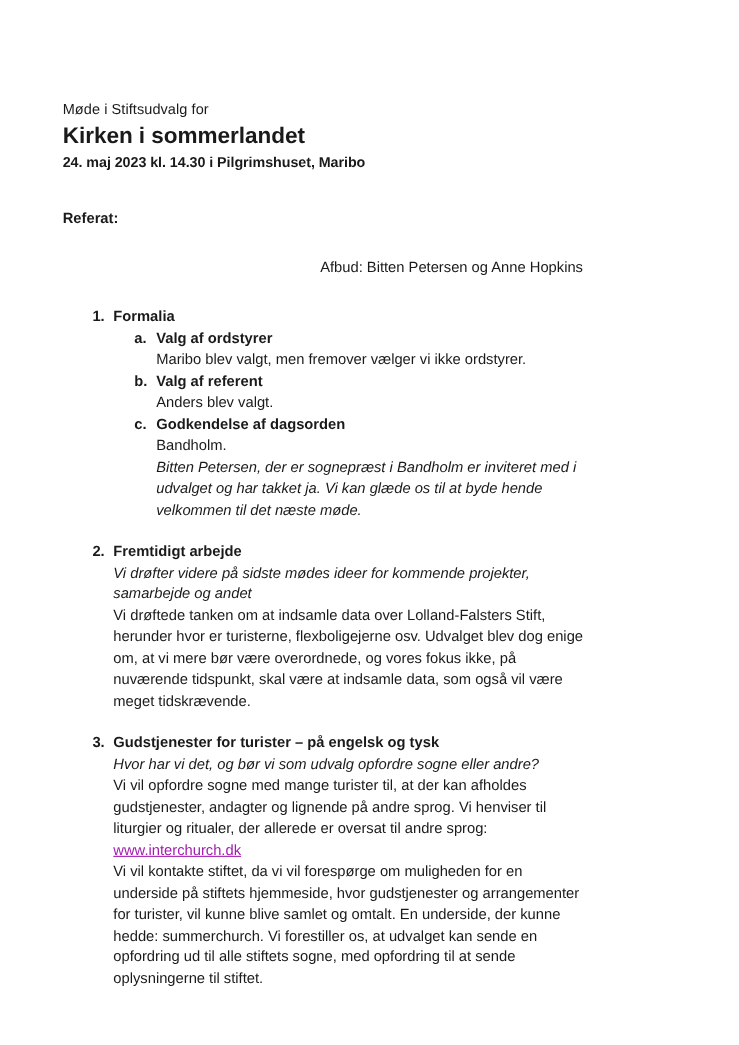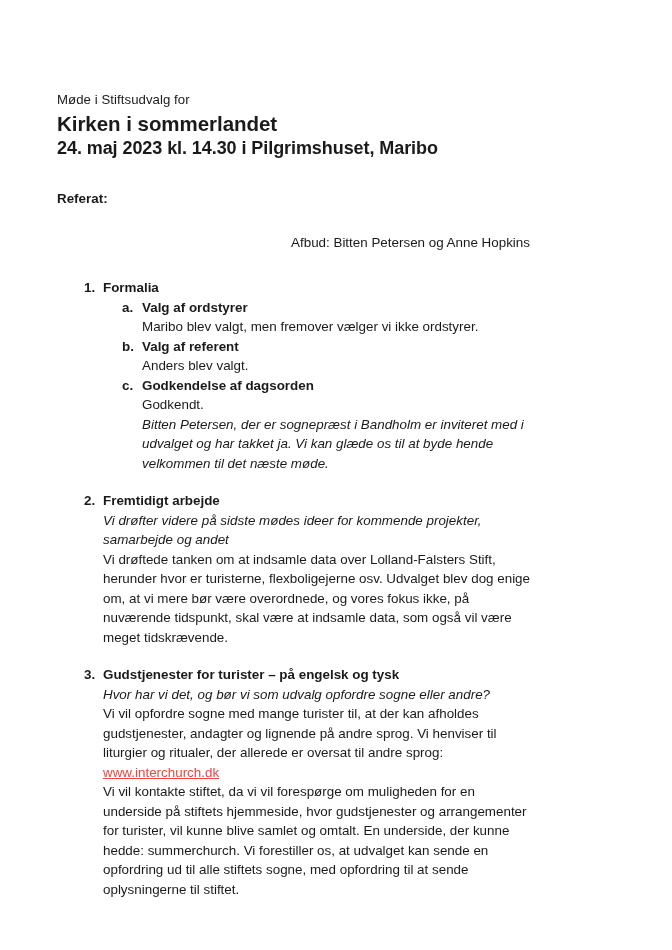--- a/index.html
+++ b/index.html
@@ -34,21 +34,21 @@
     letter-spacing: 0.005em;
   }
   .line-title {
     font-size: 20.5px;
     line-height: 27px;
     font-weight: 700;
     letter-spacing: -0.002em;
     margin-top: 1px;
   }
   .line-subtitle {
-    font-size: 18px;
+    font-size: 13px;
     line-height: 20px;
     font-weight: 700;
     letter-spacing: -0.004em;
     margin-top: 1px;
   }
 
   .block-referat {
     font-size: 13.4px;
     line-height: 19px;
     font-weight: 700;
@@ -123,21 +123,21 @@
   }
   .body-text.italic,
   .italic {
     font-style: italic;
   }
   p.para {
     margin: 0;
   }
 
   a.link {
-    color: #ef4444;
+    color: #a21caf;
     text-decoration: underline;
     text-underline-offset: 1px;
     margin-top: 28px;
   }
 </style>
 </head>
 <body>
 
 <div class="page">
 
@@ -167,21 +167,21 @@
 
         <li class="item2">
           <span class="marker2">b.</span>
           <span class="head2">Valg af referent</span>
           <p class="para body-text">Anders blev valgt.</p>
         </li>
 
         <li class="item2">
           <span class="marker2">c.</span>
           <span class="head2">Godkendelse af dagsorden</span>
-          <p class="para body-text">Godkendt.</p>
+          <p class="para body-text">Bandholm.</p>
           <p class="para body-text italic">Bitten Petersen, der er sognepræst i Bandholm er inviteret med i udvalget og har takket ja. Vi kan glæde os til at byde hende velkommen til det næste møde.</p>
         </li>
 
       </ol>
     </li>
 
     <li class="item1">
       <span class="marker1">2.</span>
       <span class="head1">Fremtidigt arbejde</span>
       <p class="para body-text italic">Vi drøfter videre på sidste mødes ideer for kommende projekter, samarbejde og andet</p>

